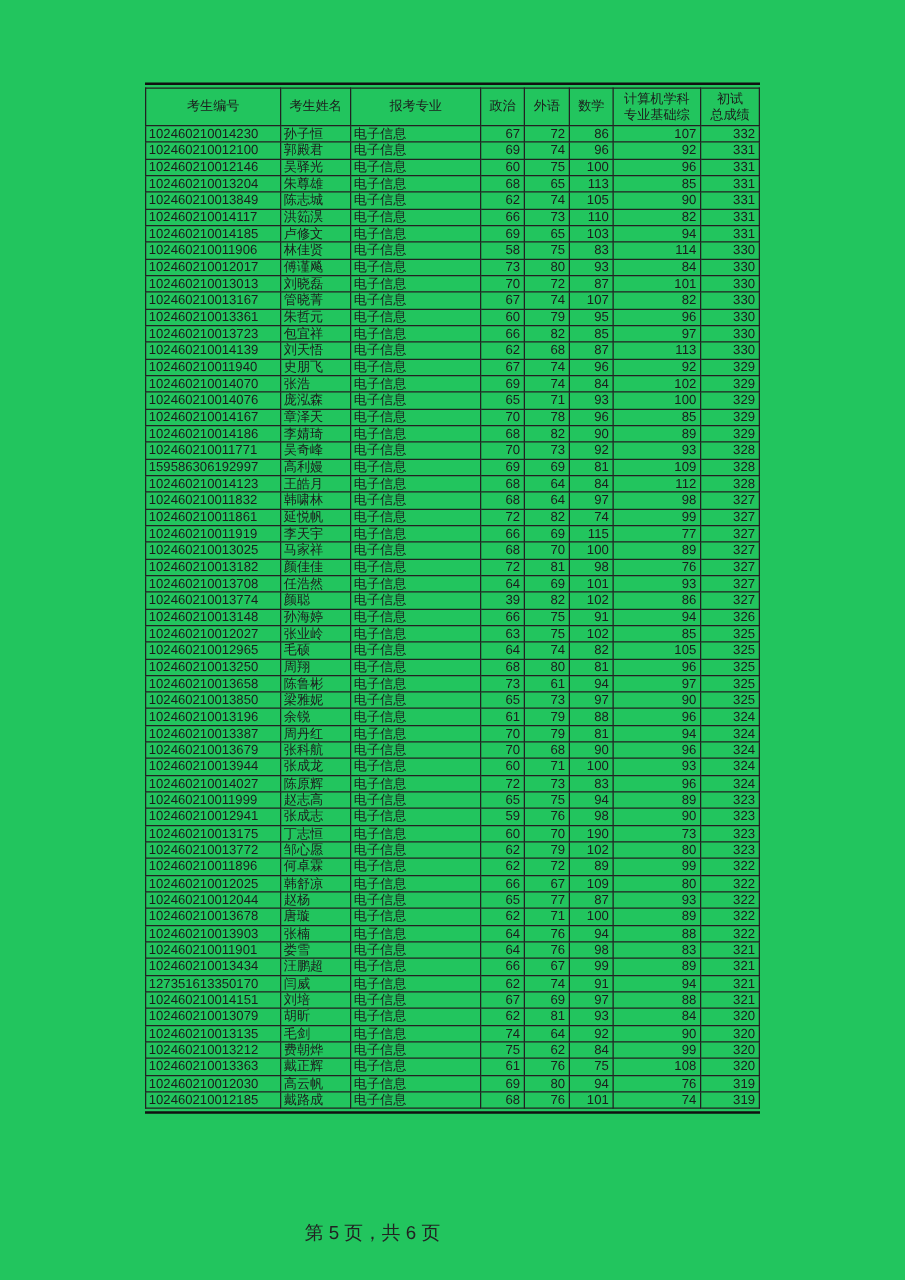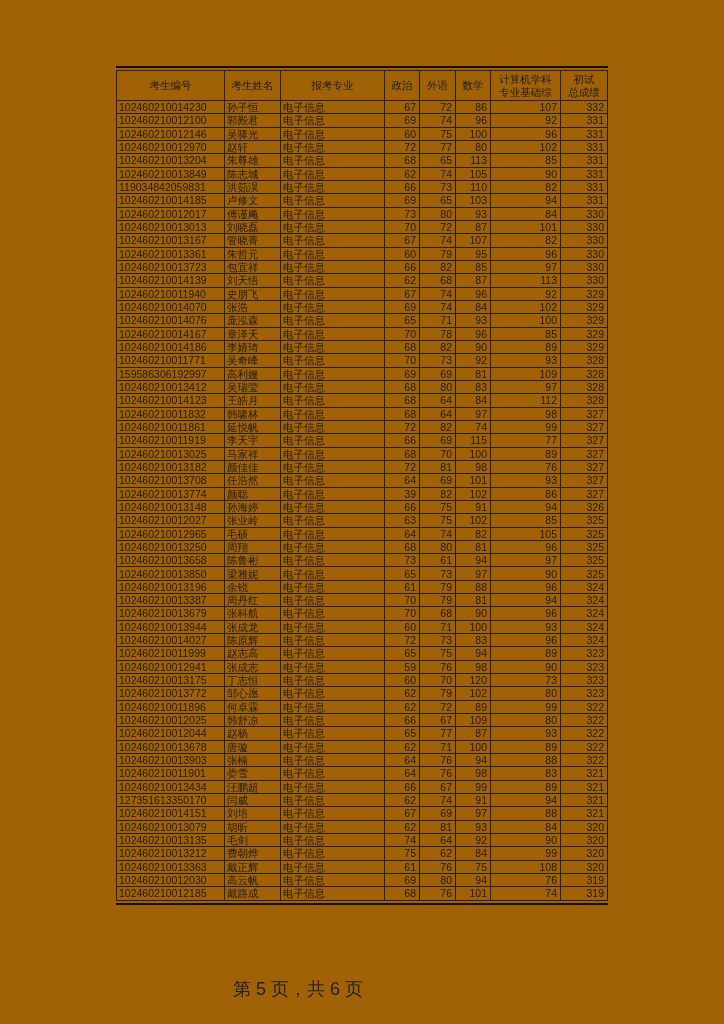--- a/index.html
+++ b/index.html
@@ -5,21 +5,21 @@
   html, body {
     margin: 0;
     padding: 0;
     background: #ffffff;
     font-family: "Liberation Sans", sans-serif;
   }
   .page {
     position: relative;
     width: 724px;
     height: 1024px;
-    background: #a16207;
+    background: #22c55e;
     overflow: hidden;
     color: #1c1c1c;
   }
   .table-wrap {
     position: absolute;
     left: 116px;
     top: 66px;
     border-top: 2px solid #111;
     border-bottom: 2px solid #111;
     padding: 2px 0;
@@ -61,21 +61,21 @@
   }
   td:nth-child(1), td:nth-child(2), td:nth-child(3) { text-align: left; }
   td:nth-child(4), td:nth-child(5), td:nth-child(6),
   td:nth-child(7), td:nth-child(8) { text-align: right; }
   .footer {
     position: absolute;
     left: 0;
     top: 977px;
     width: 596px;
     text-align: center;
-    font-size: 18px;
+    font-size: 15px;
     color: #222;
   }
 </style>
 </head>
 <body>
 
 <div class="page">
   <div class="table-wrap">
     <table>
       <colgroup>
@@ -127,70 +127,70 @@
             <td>102460210012146</td>
             <td>吴驿光</td>
             <td>电子信息</td>
             <td>60</td>
             <td>75</td>
             <td>100</td>
             <td>96</td>
             <td>331</td>
           </tr>
           <tr>
-            <td>102460210012970</td>
-            <td>赵轩</td>
-            <td>电子信息</td>
-            <td>72</td>
-            <td>77</td>
-            <td>80</td>
-            <td>102</td>
-            <td>331</td>
-          </tr>
-          <tr>
             <td>102460210013204</td>
             <td>朱尊雄</td>
             <td>电子信息</td>
             <td>68</td>
             <td>65</td>
             <td>113</td>
             <td>85</td>
             <td>331</td>
           </tr>
           <tr>
             <td>102460210013849</td>
             <td>陈志城</td>
             <td>电子信息</td>
             <td>62</td>
             <td>74</td>
             <td>105</td>
             <td>90</td>
             <td>331</td>
           </tr>
           <tr>
-            <td>119034842059831</td>
+            <td>102460210014117</td>
             <td>洪筎淏</td>
             <td>电子信息</td>
             <td>66</td>
             <td>73</td>
             <td>110</td>
             <td>82</td>
             <td>331</td>
           </tr>
           <tr>
             <td>102460210014185</td>
             <td>卢修文</td>
             <td>电子信息</td>
             <td>69</td>
             <td>65</td>
             <td>103</td>
             <td>94</td>
             <td>331</td>
           </tr>
           <tr>
+            <td>102460210011906</td>
+            <td>林佳贤</td>
+            <td>电子信息</td>
+            <td>58</td>
+            <td>75</td>
+            <td>83</td>
+            <td>114</td>
+            <td>330</td>
+          </tr>
+          <tr>
             <td>102460210012017</td>
             <td>傅谨飚</td>
             <td>电子信息</td>
             <td>73</td>
             <td>80</td>
             <td>93</td>
             <td>84</td>
             <td>330</td>
           </tr>
           <tr>
@@ -307,30 +307,20 @@
             <td>159586306192997</td>
             <td>高利嫚</td>
             <td>电子信息</td>
             <td>69</td>
             <td>69</td>
             <td>81</td>
             <td>109</td>
             <td>328</td>
           </tr>
           <tr>
-            <td>102460210013412</td>
-            <td>吴瑞莹</td>
-            <td>电子信息</td>
-            <td>68</td>
-            <td>80</td>
-            <td>83</td>
-            <td>97</td>
-            <td>328</td>
-          </tr>
-          <tr>
             <td>102460210014123</td>
             <td>王皓月</td>
             <td>电子信息</td>
             <td>68</td>
             <td>64</td>
             <td>84</td>
             <td>112</td>
             <td>328</td>
           </tr>
           <tr>
@@ -532,21 +522,21 @@
             <td>98</td>
             <td>90</td>
             <td>323</td>
           </tr>
           <tr>
             <td>102460210013175</td>
             <td>丁志恒</td>
             <td>电子信息</td>
             <td>60</td>
             <td>70</td>
-            <td>120</td>
+            <td>190</td>
             <td>73</td>
             <td>323</td>
           </tr>
           <tr>
             <td>102460210013772</td>
             <td>邹心愿</td>
             <td>电子信息</td>
             <td>62</td>
             <td>79</td>
             <td>102</td>

